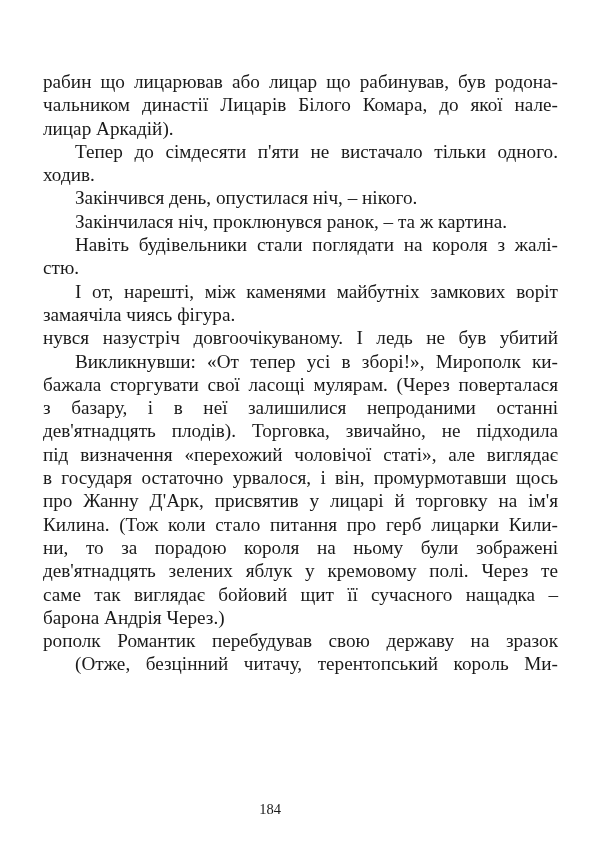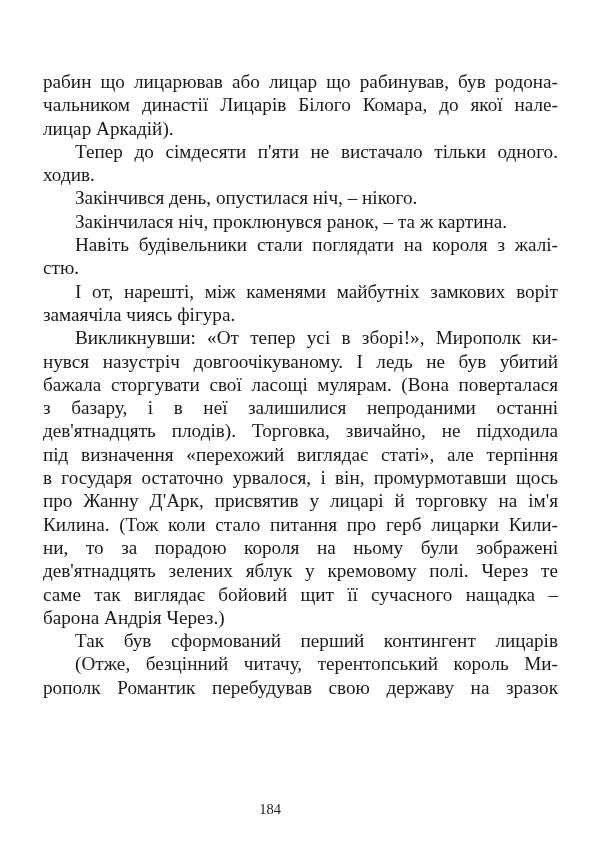--- a/index.html
+++ b/index.html
@@ -27,31 +27,30 @@
   <div class="line">чальником династії Лицарів Білого Комара, до якої нале-</div>
   <div class="line last">лицар Аркадій).</div>
   <div class="line indent">Тепер до сімдесяти п'яти не вистачало тільки одного.</div>
   <div class="line last">ходив.</div>
   <div class="line indent last">Закінчився день, опустилася ніч, – нікого.</div>
   <div class="line indent last">Закінчилася ніч, проклюнувся ранок, – та ж картина.</div>
   <div class="line indent">Навіть будівельники стали поглядати на короля з жалі-</div>
   <div class="line last">стю.</div>
   <div class="line indent">І от, нарешті, між каменями майбутніх замкових воріт</div>
   <div class="line last">замаячіла чиясь фігура.</div>
+  <div class="line">нувся назустріч довгоочікуваному. І ледь не був убитий</div>
   <div class="line indent">Викликнувши: «От тепер усі в зборі!», Мирополк ки-</div>
-  <div class="line">нувся назустріч довгоочікуваному. І ледь не був убитий</div>
-  <div class="line">бажала сторгувати свої ласощі мулярам. (Вона поверталася</div>
+  <div class="line">бажала сторгувати свої ласощі мулярам. (Через поверталася</div>
   <div class="line">з базару, і в неї залишилися непроданими останні</div>
   <div class="line">дев'ятнадцять плодів). Торговка, звичайно, не підходила</div>
-  <div class="line">під визначення «перехожий виглядає статі», але терпіння</div>
+  <div class="line">під визначення «перехожий чоловічої статі», але виглядає</div>
   <div class="line">в государя остаточно урвалося, і він, промурмотавши щось</div>
   <div class="line">про Жанну Д'Арк, присвятив у лицарі й торговку на ім'я</div>
   <div class="line">Килина. (Тож коли стало питання про герб лицарки Кили-</div>
   <div class="line">ни, то за порадою короля на ньому були зображені</div>
   <div class="line">дев'ятнадцять зелених яблук у кремовому полі. Через те</div>
   <div class="line">саме так виглядає бойовий щит її сучасного нащадка –</div>
   <div class="line last">барона Андрія Через.)</div>
-  <div class="line indent">Так був сформований перший контингент лицарів</div>
+  <div class="line">рополк Романтик перебудував свою державу на зразок</div>
   <div class="line indent">(Отже, безцінний читачу, терентопський король Ми-</div>
-  <div class="line">рополк Романтик перебудував свою державу на зразок</div>
 </div>
 
 <div class="pagenum">184</div>
 
 </body></html>

